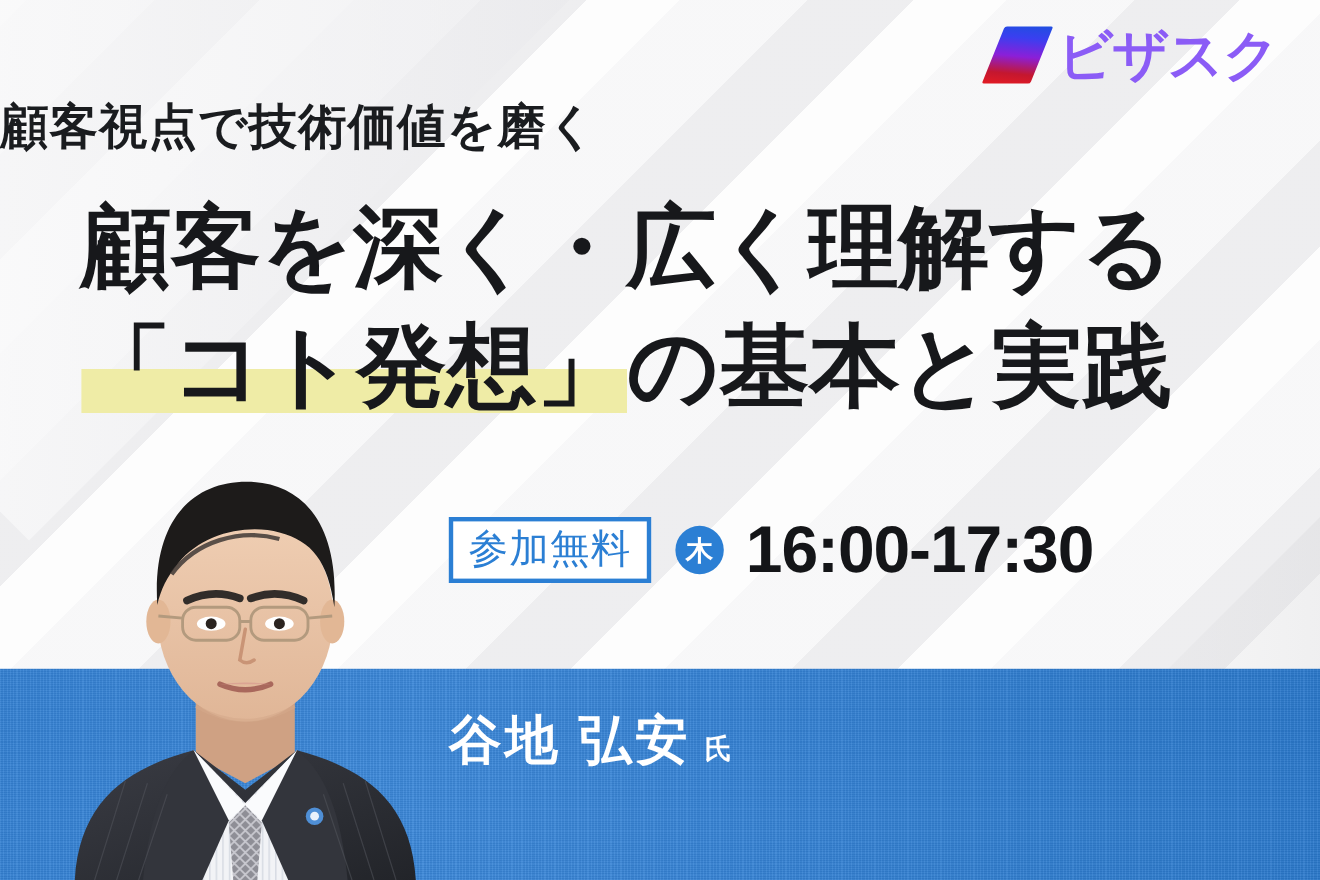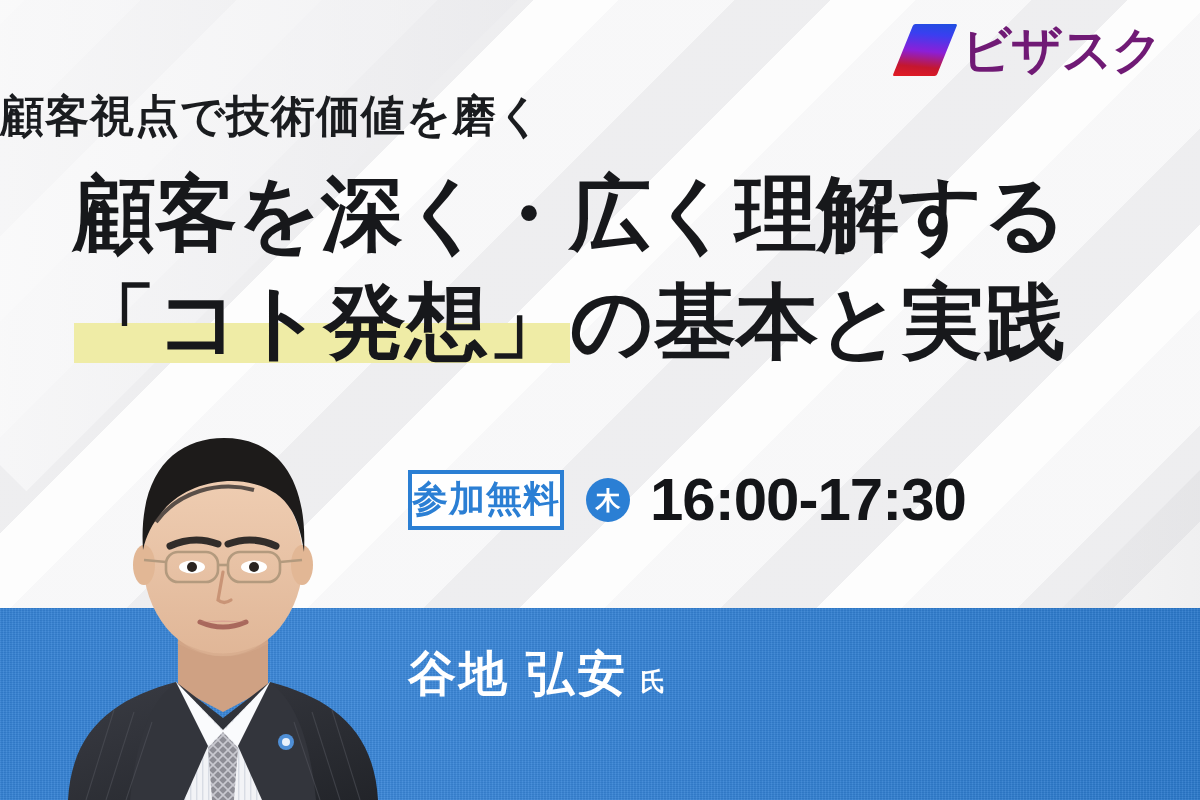--- a/index.html
+++ b/index.html
@@ -72,42 +72,42 @@
     width: 44px;
     height: 52px;
     background: linear-gradient(185deg, #1f4fe0 0%, #3a3ff0 22%, #8b1fd8 52%, #c4172f 80%, #e31b23 100%);
     transform: skewX(-22deg);
     border-radius: 2px;
   }
   .logo-text {
     font-size: 50px;
     font-weight: 800;
     letter-spacing: -1px;
-    color: #701a75;
+    color: #8b5cf6;
     line-height: 1;
     white-space: nowrap;
   }
 
   
   .subtitle {
     position: absolute;
     top: 92px;
     left: 0;
     width: 1192px;
     text-align: left;
     font-size: 44px;
     font-weight: 800;
     letter-spacing: 1px;
     color: #1a1c1f;
     line-height: 1.1;
   }
 
   .title-wrap {
     position: absolute;
-    top: 160px;
+    top: 172px;
     left: 0;
     width: 1140px;
     text-align: center;
   }
   .title-line {
     position: relative;
     font-size: 82px;
     font-weight: 900;
     letter-spacing: 0px;
     color: #17181b;
@@ -127,23 +127,23 @@
     left: 408px;
     display: flex;
     align-items: center;
     gap: 20px;
   }
   .free-badge {
     border: 4px solid #2b7fd4;
     background: #ffffff;
     color: #2b7fd4;
     font-size: 36px;
-    font-weight: 700;
+    font-weight: 400;
     letter-spacing: 1px;
-    padding: 7px 0 9px;
+    padding: 7px 14px 9px;
     line-height: 1;
     white-space: nowrap;
   }
   .date-num {
     font-size: 72px;
     font-weight: 900;
     color: #141518;
     line-height: 1;
     letter-spacing: -2px;
     white-space: nowrap;

